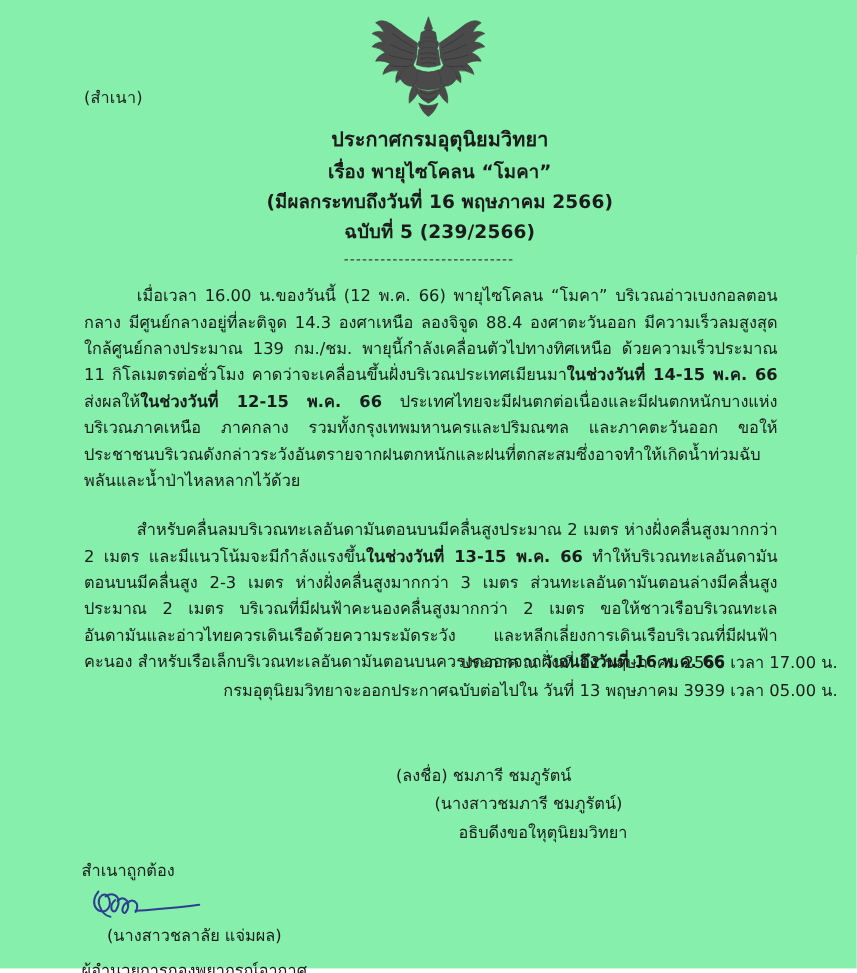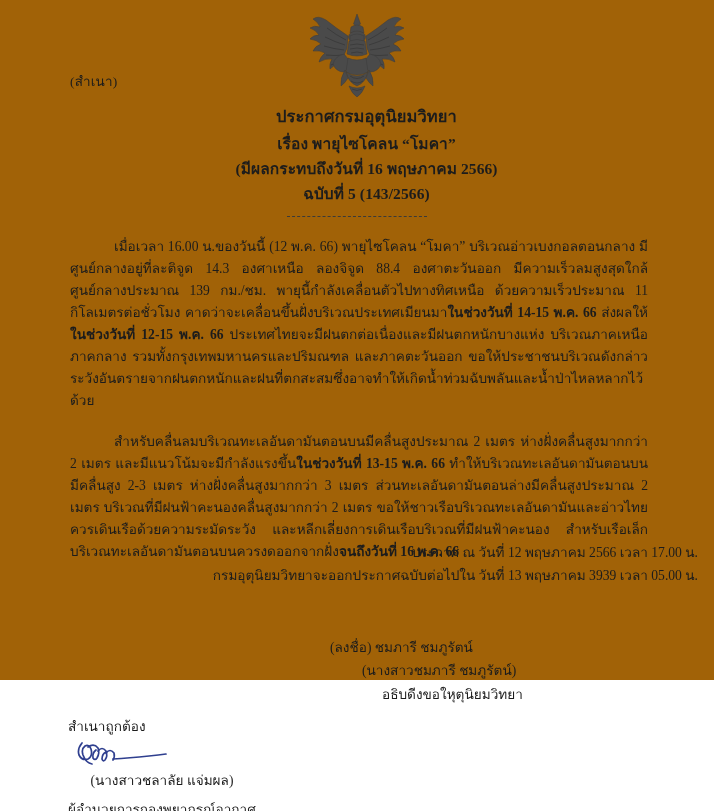--- a/index.html
+++ b/index.html
@@ -12,23 +12,22 @@
     height: 811px;
     font-family: "DejaVu Sans", "Liberation Sans", sans-serif;
     color: #1c1c1c;
     position: relative;
     overflow: hidden;
   }
 
   .page {
     position: relative;
     width: 714px;
-    height: 680px;
-    background: #a16207;
-    font-family: Liberation Serif, serif;
+    height: 807px;
+    background: #86efac;
   }
 
   
   .copy-mark {
     position: absolute;
     left: 70px;
     top: 70px;
     font-size: 13.5px;
     letter-spacing: 0.2px;
   }
@@ -193,21 +192,21 @@
         <path d="M41 60 Q36 68 37 76 Q41 73 44 68 Z"></path>
         <path d="M65 60 Q70 68 69 76 Q65 73 62 68 Z"></path>
       </g>
     </svg>
   </div>
 
   <div class="heading">
     <div class="h-line">ประกาศกรมอุตุนิยมวิทยา</div>
     <div class="h-line sub">เรื่อง พายุไซโคลน “โมคา”</div>
     <div class="h-line sub">(มีผลกระทบถึงวันที่ 16 พฤษภาคม 2566)</div>
-    <div class="h-line sub">ฉบับที่ 5 (143/2566)</div>
+    <div class="h-line sub">ฉบับที่ 5 (239/2566)</div>
     <hr class="rule">
   </div>
 
   <div class="body-area">
 
     <p class="para"><span>เมื่อเวลา 16.00 น.ของวันนี้ (12 พ.ค. 66) พายุไซโคลน “โมคา” บริเวณอ่าวเบงกอลตอนกลาง มีศูนย์กลางอยู่ที่ละติจูด 14.3 องศาเหนือ ลองจิจูด 88.4 องศาตะวันออก มีความเร็วลมสูงสุดใกล้ศูนย์กลางประมาณ 139 กม./ชม. พายุนี้กำลังเคลื่อนตัวไปทางทิศเหนือ ด้วยความเร็วประมาณ 11 กิโลเมตรต่อชั่วโมง คาดว่าจะเคลื่อนขึ้นฝั่งบริเวณประเทศเมียนมา</span><b>ในช่วงวันที่ 14-15 พ.ค. 66</b><span> ส่งผลให้</span><b>ในช่วงวันที่ 12-15 พ.ค. 66</b><span> ประเทศไทยจะมีฝนตกต่อเนื่องและมีฝนตกหนักบางแห่ง บริเวณภาคเหนือ ภาคกลาง รวมทั้งกรุงเทพมหานครและปริมณฑล และภาคตะวันออก ขอให้ประชาชนบริเวณดังกล่าวระวังอันตรายจากฝนตกหนักและฝนที่ตกสะสมซึ่งอาจทำให้เกิดน้ำท่วมฉับพลันและน้ำป่าไหลหลากไว้ด้วย</span></p>
 
     <p class="para"><span>สำหรับคลื่นลมบริเวณทะเลอันดามันตอนบนมีคลื่นสูงประมาณ 2 เมตร ห่างฝั่งคลื่นสูงมากกว่า 2 เมตร และมีแนวโน้มจะมีกำลังแรงขึ้น</span><b>ในช่วงวันที่ 13-15 พ.ค. 66</b><span> ทำให้บริเวณทะเลอันดามันตอนบนมีคลื่นสูง 2-3 เมตร ห่างฝั่งคลื่นสูงมากกว่า 3 เมตร ส่วนทะเลอันดามันตอนล่างมีคลื่นสูงประมาณ 2 เมตร บริเวณที่มีฝนฟ้าคะนองคลื่นสูงมากกว่า 2 เมตร ขอให้ชาวเรือบริเวณทะเลอันดามันและอ่าวไทยควรเดินเรือด้วยความระมัดระวัง และหลีกเลี่ยงการเดินเรือบริเวณที่มีฝนฟ้าคะนอง สำหรับเรือเล็กบริเวณทะเลอันดามันตอนบนควรงดออกจากฝั่ง</span><b>จนถึงวันที่ 16 พ.ค. 66</b></p>
 
 

